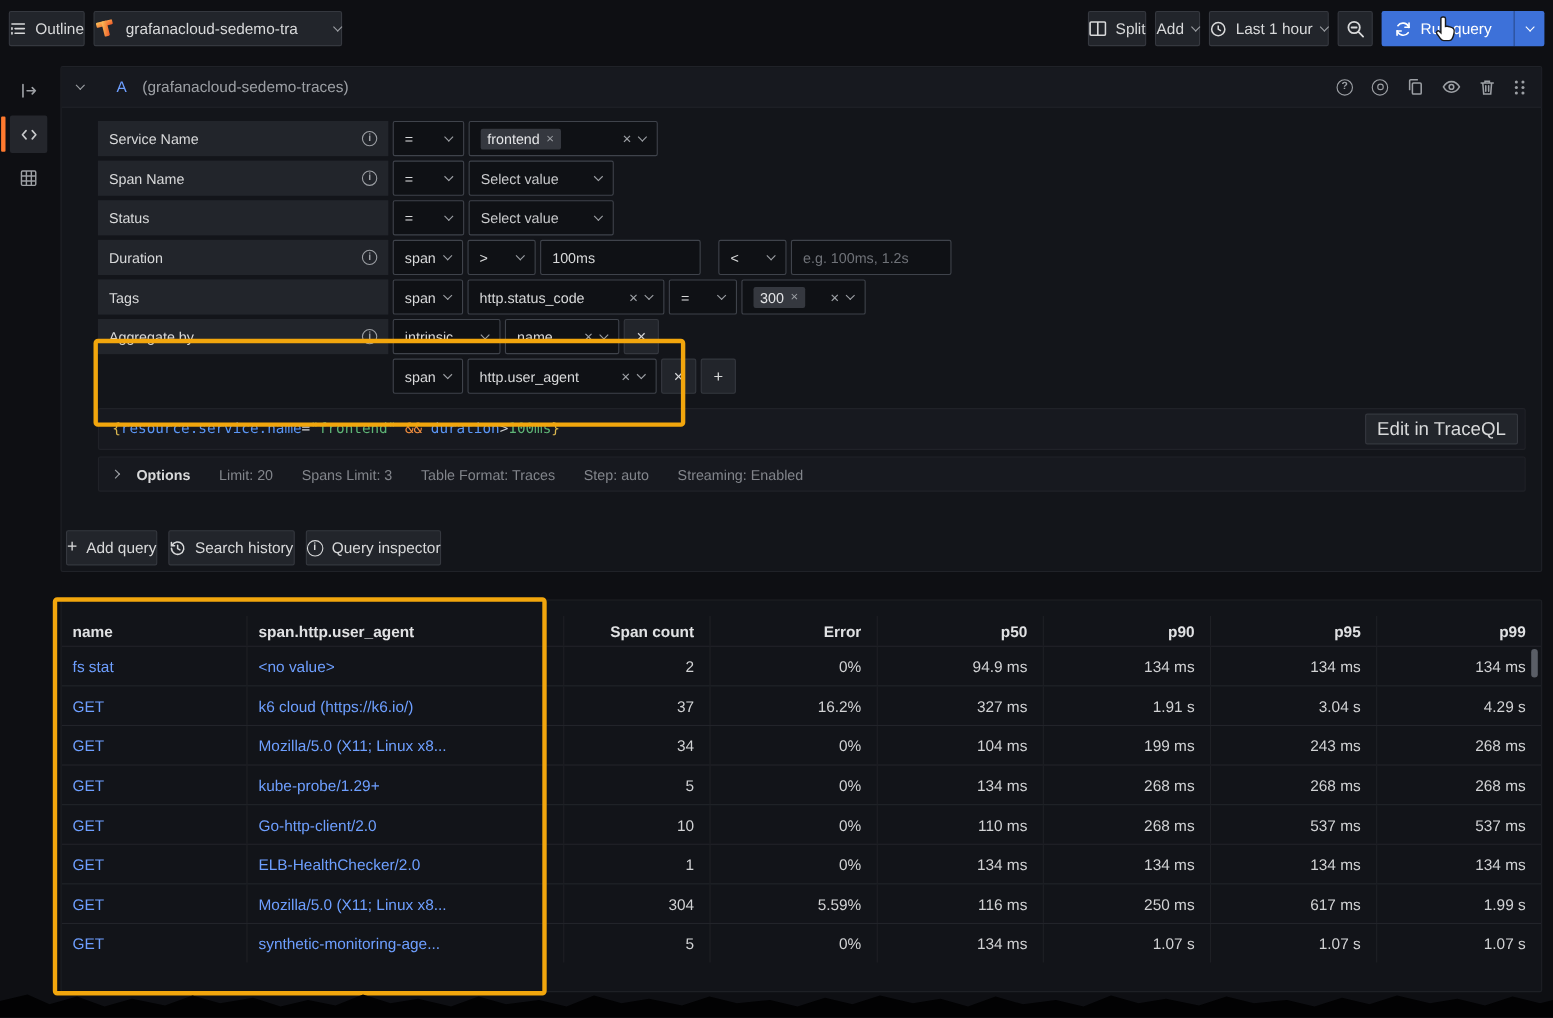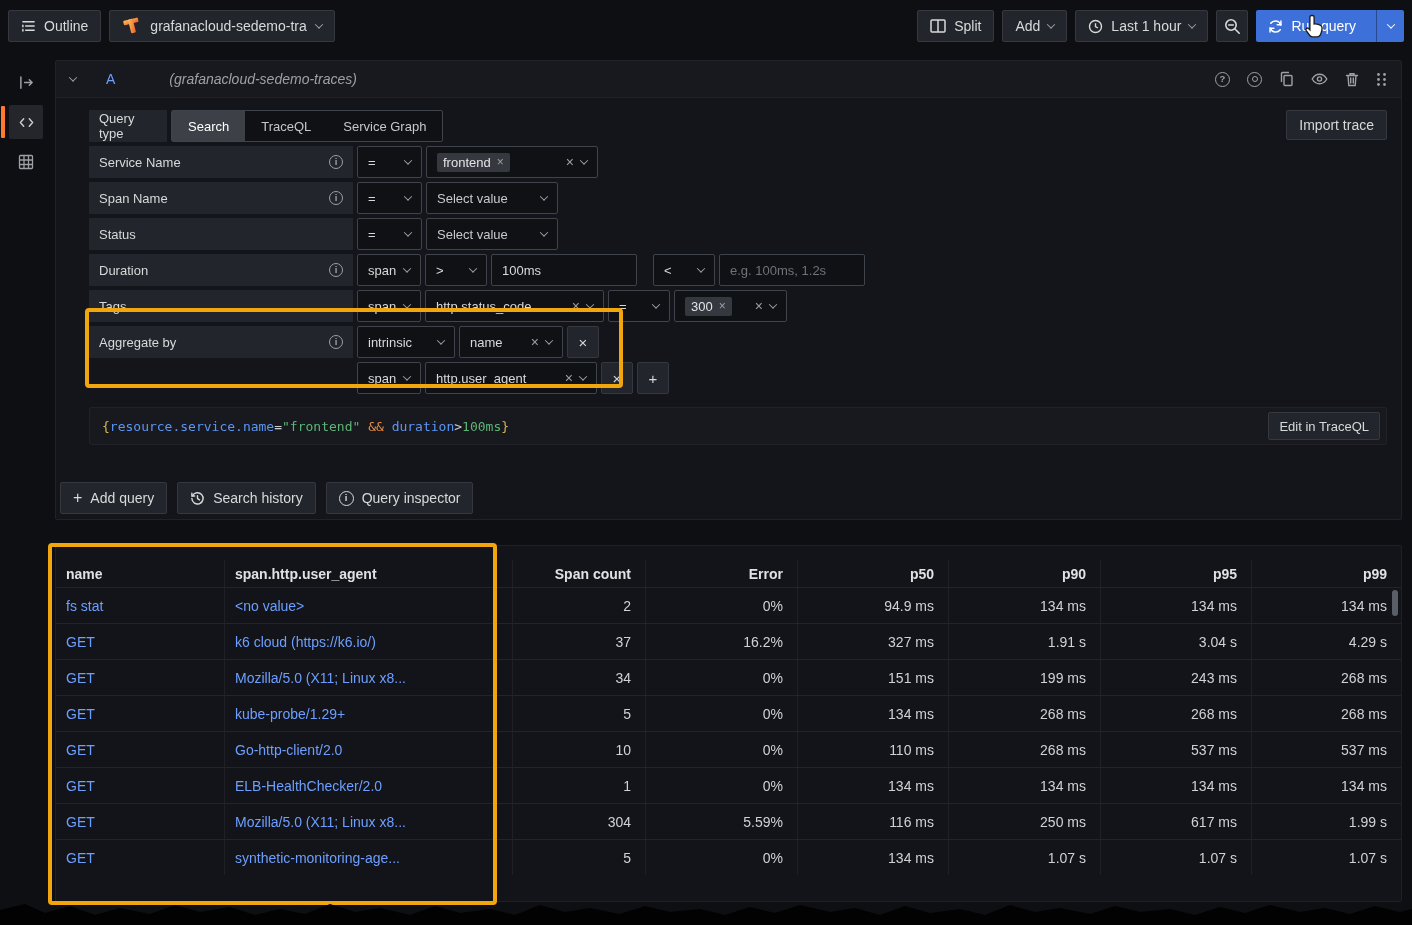--- a/index.html
+++ b/index.html
@@ -16,38 +16,38 @@
   .chev{display:inline-block;width:6px;height:6px;border-right:1.5px solid currentColor;border-bottom:1.5px solid currentColor;flex:none}
   .chev.down{transform:rotate(45deg) translate(-1px,-1px)}
   .chev.right{transform:rotate(-45deg)}
   .x{color:var(--dim);font-size:14px;line-height:1;flex:none}
   .ring{width:15px;height:15px;border:1.3px solid currentColor;border-radius:50%;display:inline-flex;align-items:center;justify-content:center;flex:none}
   .ring i{font-style:normal;font-size:9.5px;font-weight:700;line-height:1}
   .dotring{width:6px;height:6px;border:1.5px solid currentColor;border-radius:50%}
   
   #topbar{position:absolute;top:0;left:0;width:100%;height:52px;display:flex;align-items:center;justify-content:space-between;padding:0 8px}
   .tb-left,.tb-right{display:flex;align-items:center;gap:8px}
-  .tbtn{height:32px;display:flex;align-items:center;gap:8px;background:var(--box);border:1px solid var(--box-border);border-radius:2px;padding:0 12px;color:var(--text);font-weight:500;cursor:pointer}
+  .tbtn{height:32px;display:flex;align-items:center;gap:8px;background:var(--box);border:1px solid var(--box-border);border-radius:2px;padding:0 0;color:var(--text);font-weight:500;cursor:pointer}
   .tbtn .chev{color:var(--dim)}
   #ds-picker{width:226px;justify-content:flex-start}
   #ds-picker .ds-name{white-space:nowrap;overflow:hidden;flex:1}
   .icon-sq{width:32px;justify-content:center;padding:0}
   #run-query{background:var(--primary);border:none;color:#fff;padding:0;overflow:hidden}
   #run-query .main{display:flex;align-items:center;gap:8px;padding:0 12px;height:100%}
   #run-query .arrow{width:28px;height:100%;display:flex;align-items:center;justify-content:center;border-left:1px solid rgba(0,0,0,.35)}
   
   #rail{position:absolute;top:52px;left:0;width:52px;bottom:0;display:flex;flex-direction:column;align-items:center;padding-top:10px}
   .rail-item{width:34px;height:34px;margin:3px 0;border-radius:2px;display:flex;align-items:center;justify-content:center;color:var(--dim);position:relative;cursor:pointer}
   .rail-item.active{background:#24262c;color:#c9cacc}
   .rail-item.active::before{content:"";position:absolute;left:-8px;top:1px;bottom:1px;width:4px;border-radius:1px;background:var(--rail-accent)}
   
   #query-panel{position:absolute;left:55px;top:60px;width:1347px;height:460px;background:var(--panel);border:1px solid var(--border);border-radius:2px}
   #qp-header{height:37px;background:var(--panel-hd);border-bottom:1px solid var(--border);display:flex;align-items:center;padding:0 14px;gap:14px}
   #qp-header .refid{color:var(--link);font-weight:500;margin-left:16px}
-  #qp-header .hint{font-style:italic;color:var(--dim);margin-left:40px}
+  #qp-header .hint{color:var(--dim);}
   #qp-actions{margin-left:auto;display:flex;align-items:center;gap:17px;color:var(--dim)}
   #qp-actions>span{cursor:pointer;display:inline-flex}
   #qp-body{padding:12px 14px 0 33px}
   .frow{display:flex;align-items:flex-start;margin-bottom:4px}
   .frow .ctrls{display:flex;gap:4px;margin-left:4px}
   .lblbox{height:32px;background:var(--box);display:flex;align-items:center;justify-content:space-between;padding:0 10px;font-size:13px;font-weight:500;color:var(--text)}
   .lblbox .info{color:var(--dim)}
   .w222{width:264px}.w80{width:78px}
   .sel,.combo,.tinput{height:32px;background:var(--input-bg);border:1px solid var(--input-border);border-radius:2px;display:flex;align-items:center;gap:8px;padding:0 10px;font-size:13px;color:var(--text)}
   .sel{cursor:pointer}
@@ -63,21 +63,21 @@
   
   .radiogroup{display:flex;height:32px;border:1px solid var(--input-border);border-radius:2px;background:var(--input-bg);overflow:hidden}
   .radiogroup .opt{padding:0 16px;display:flex;align-items:center;font-size:13px;color:#c6c7c9;cursor:pointer}
   .radiogroup .opt.active{background:#3d4046;color:#fff;font-weight:500}
   #import-trace{margin-left:auto}
   .aggr-col{display:flex;flex-direction:column;gap:4px;margin-left:4px}
   .aggr-line{display:flex;gap:4px}
   
   #traceql-bar{margin-top:13px;height:38px;background:var(--panel-hd);border:1px solid var(--border);border-radius:2px;display:flex;align-items:center;padding:0 6px 0 12px;justify-content:space-between}
   #traceql-q{font-family:"DejaVu Sans Mono",monospace;font-size:13px;letter-spacing:0}
-  #edit-traceql{height:28px;padding:0 10px;font-size:13px;font-weight:500}
+  #edit-traceql{height:28px;padding:0 10px;font-size:17px;font-weight:500}
   #options-bar{margin-top:6px;height:32px;background:var(--panel-hd);border:1px solid var(--border);border-radius:2px;display:flex;align-items:center;gap:26px;padding:0 12px;cursor:pointer}
   #options-bar .ob-label{font-weight:600;font-size:13px;color:var(--text);margin-left:4px}
   #options-bar .opt-item{color:var(--faint);font-size:13px}
   #options-bar .chev{color:var(--dim)}
   
   #footer-btns{position:absolute;left:60px;top:482px;display:flex;gap:10px}
   #footer-btns .tbtn{font-weight:500}
   
   #table-panel{position:absolute;left:55px;top:545px;width:1347px;height:357px;background:#121419;border:1px solid #1e2025;border-radius:2px;overflow:hidden}
   #table-title{padding:9px 0 0 12px;font-size:15px;font-weight:600;color:#e3e4e6}
@@ -243,35 +243,20 @@
             <circle cx="8.5" cy="7.5" r="1.4"></circle>
           <circle cx="2.5" cy="12.5" r="1.4"></circle>
             <circle cx="8.5" cy="12.5" r="1.4"></circle>
         </svg>
       </span>
     </span>
   </div>
 
   <div id="qp-body">
 
-    <div class="frow">
-      <div class="lblbox w80">
-        <span>Query type</span>
-      </div>
-      <div class="ctrls">
-        <div class="radiogroup">
-          <span class="opt active">Search</span>
-          <span class="opt">TraceQL</span>
-          <span class="opt">Service Graph</span>
-        </div>
-      </div>
-      <div class="tbtn" id="import-trace" style="height:30px">
-        <span>Import trace</span>
-      </div>
-    </div>
 
     <div class="frow">
       <div class="lblbox w222">
         <span>Service Name</span>
         <span class="ring info" style="width:14px;height:14px">
             <i>i</i>
           </span>
       </div>
       <div class="ctrls">
         <div class="sel" style="width:65px">
@@ -434,20 +419,33 @@
       </div>
     </div>
 
     <div id="traceql-bar">
       <span id="traceql-q"><span style="color: rgb(217, 182, 79);">{</span><span style="color: rgb(91, 150, 245);">resource.service.name</span><span style="color: rgb(207, 208, 210);">=</span><span style="color: rgb(94, 181, 118);">"frontend"</span><span> </span><span style="color: rgb(239, 141, 63);">&amp;&amp;</span><span> </span><span style="color: rgb(91, 150, 245);">duration</span><span style="color: rgb(207, 208, 210);">&gt;</span><span style="color: rgb(94, 181, 118);">100ms</span><span style="color: rgb(217, 182, 79);">}</span></span>
       <div class="tbtn" id="edit-traceql">
         <span>Edit in TraceQL</span>
       </div>
     </div>
 
+    <div id="options-bar">
+      <span style="display:flex;align-items:center;gap:12px">
+        <span class="chev right"></span>
+        <span class="ob-label">Options</span>
+      </span>
+      <span id="options-items" style="display:flex;gap:26px">
+          <span class="opt-item">Limit: 20</span>
+          <span class="opt-item">Spans Limit: 3</span>
+          <span class="opt-item">Table Format: Traces</span>
+          <span class="opt-item">Step: auto</span>
+          <span class="opt-item">Streaming: Enabled</span>
+        </span>
+    </div>
   </div>
 </div>
 
 <div id="footer-btns">
   <div class="tbtn">
     <span style="font-size:16px;color:var(--text)">+</span>
     <span>Add query</span>
   </div>
   <div class="tbtn">
     <span>
@@ -497,21 +495,21 @@
         <div class="tcell num">327 ms</div>
         <div class="tcell num">1.91 s</div>
         <div class="tcell num">3.04 s</div>
         <div class="tcell num">4.29 s</div>
       </div>
       <div class="trow">
         <div class="tcell link">GET</div>
         <div class="tcell link">Mozilla/5.0 (X11; Linux x8...</div>
         <div class="tcell num">34</div>
         <div class="tcell num">0%</div>
-        <div class="tcell num">151 ms</div>
+        <div class="tcell num">104 ms</div>
         <div class="tcell num">199 ms</div>
         <div class="tcell num">243 ms</div>
         <div class="tcell num">268 ms</div>
       </div>
       <div class="trow">
         <div class="tcell link">GET</div>
         <div class="tcell link">kube-probe/1.29+</div>
         <div class="tcell num">5</div>
         <div class="tcell num">0%</div>
         <div class="tcell num">134 ms</div>

